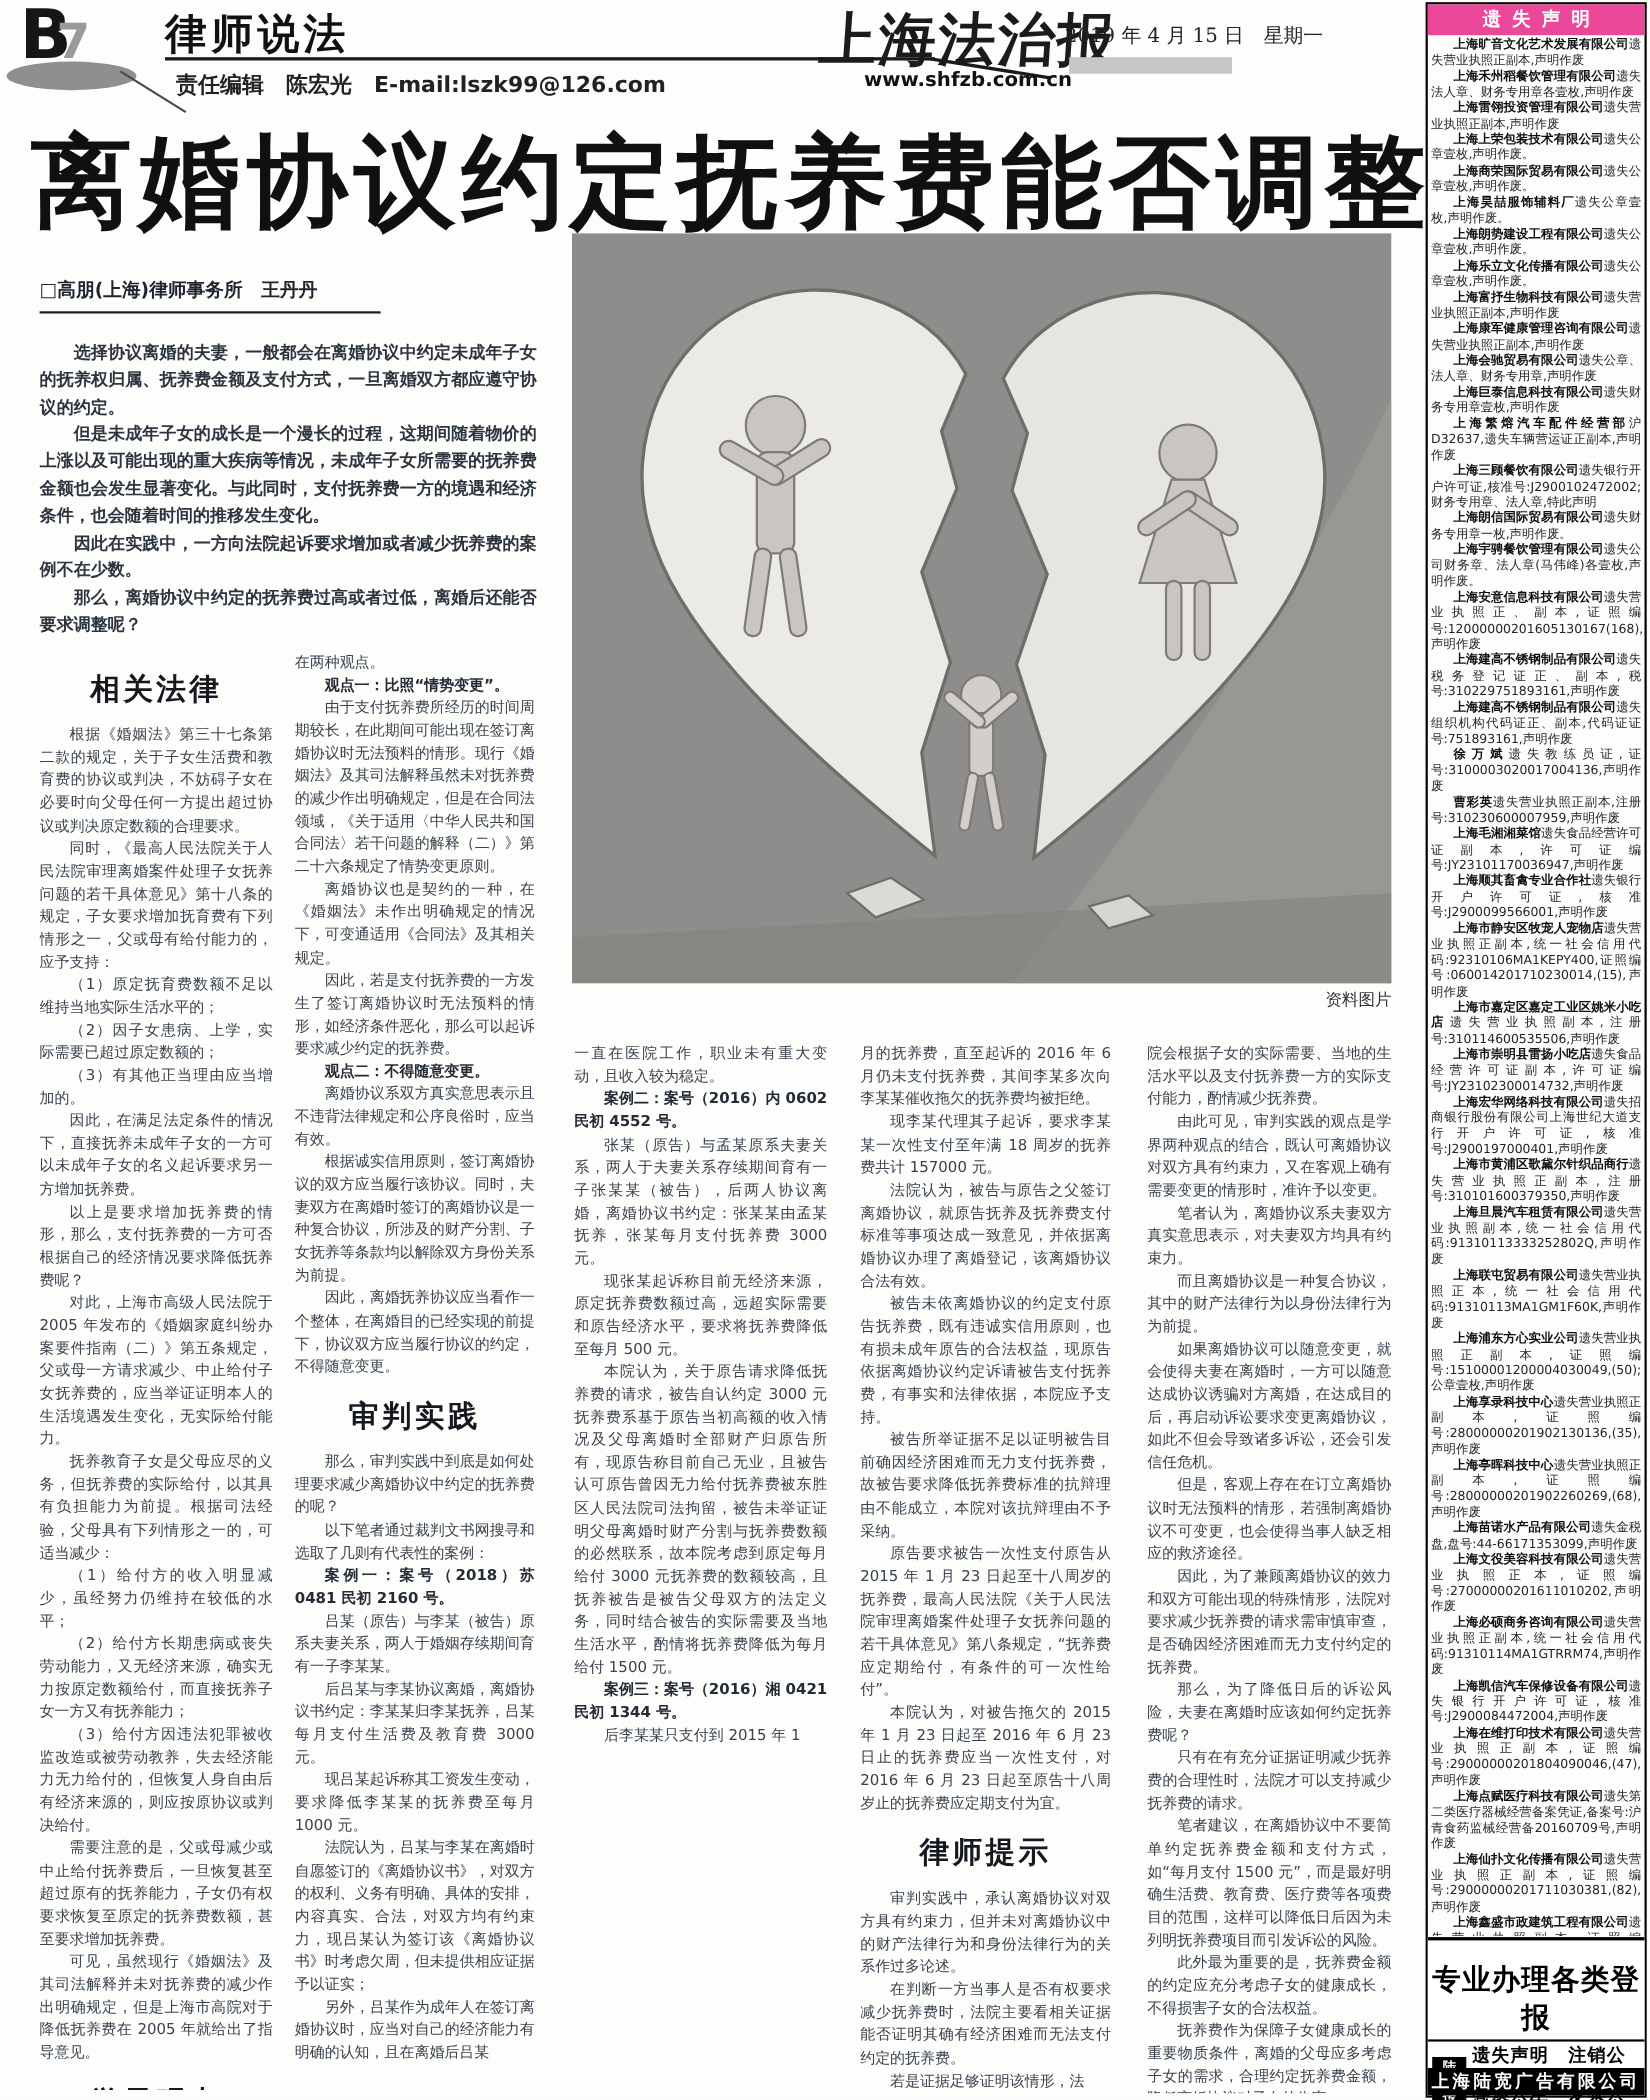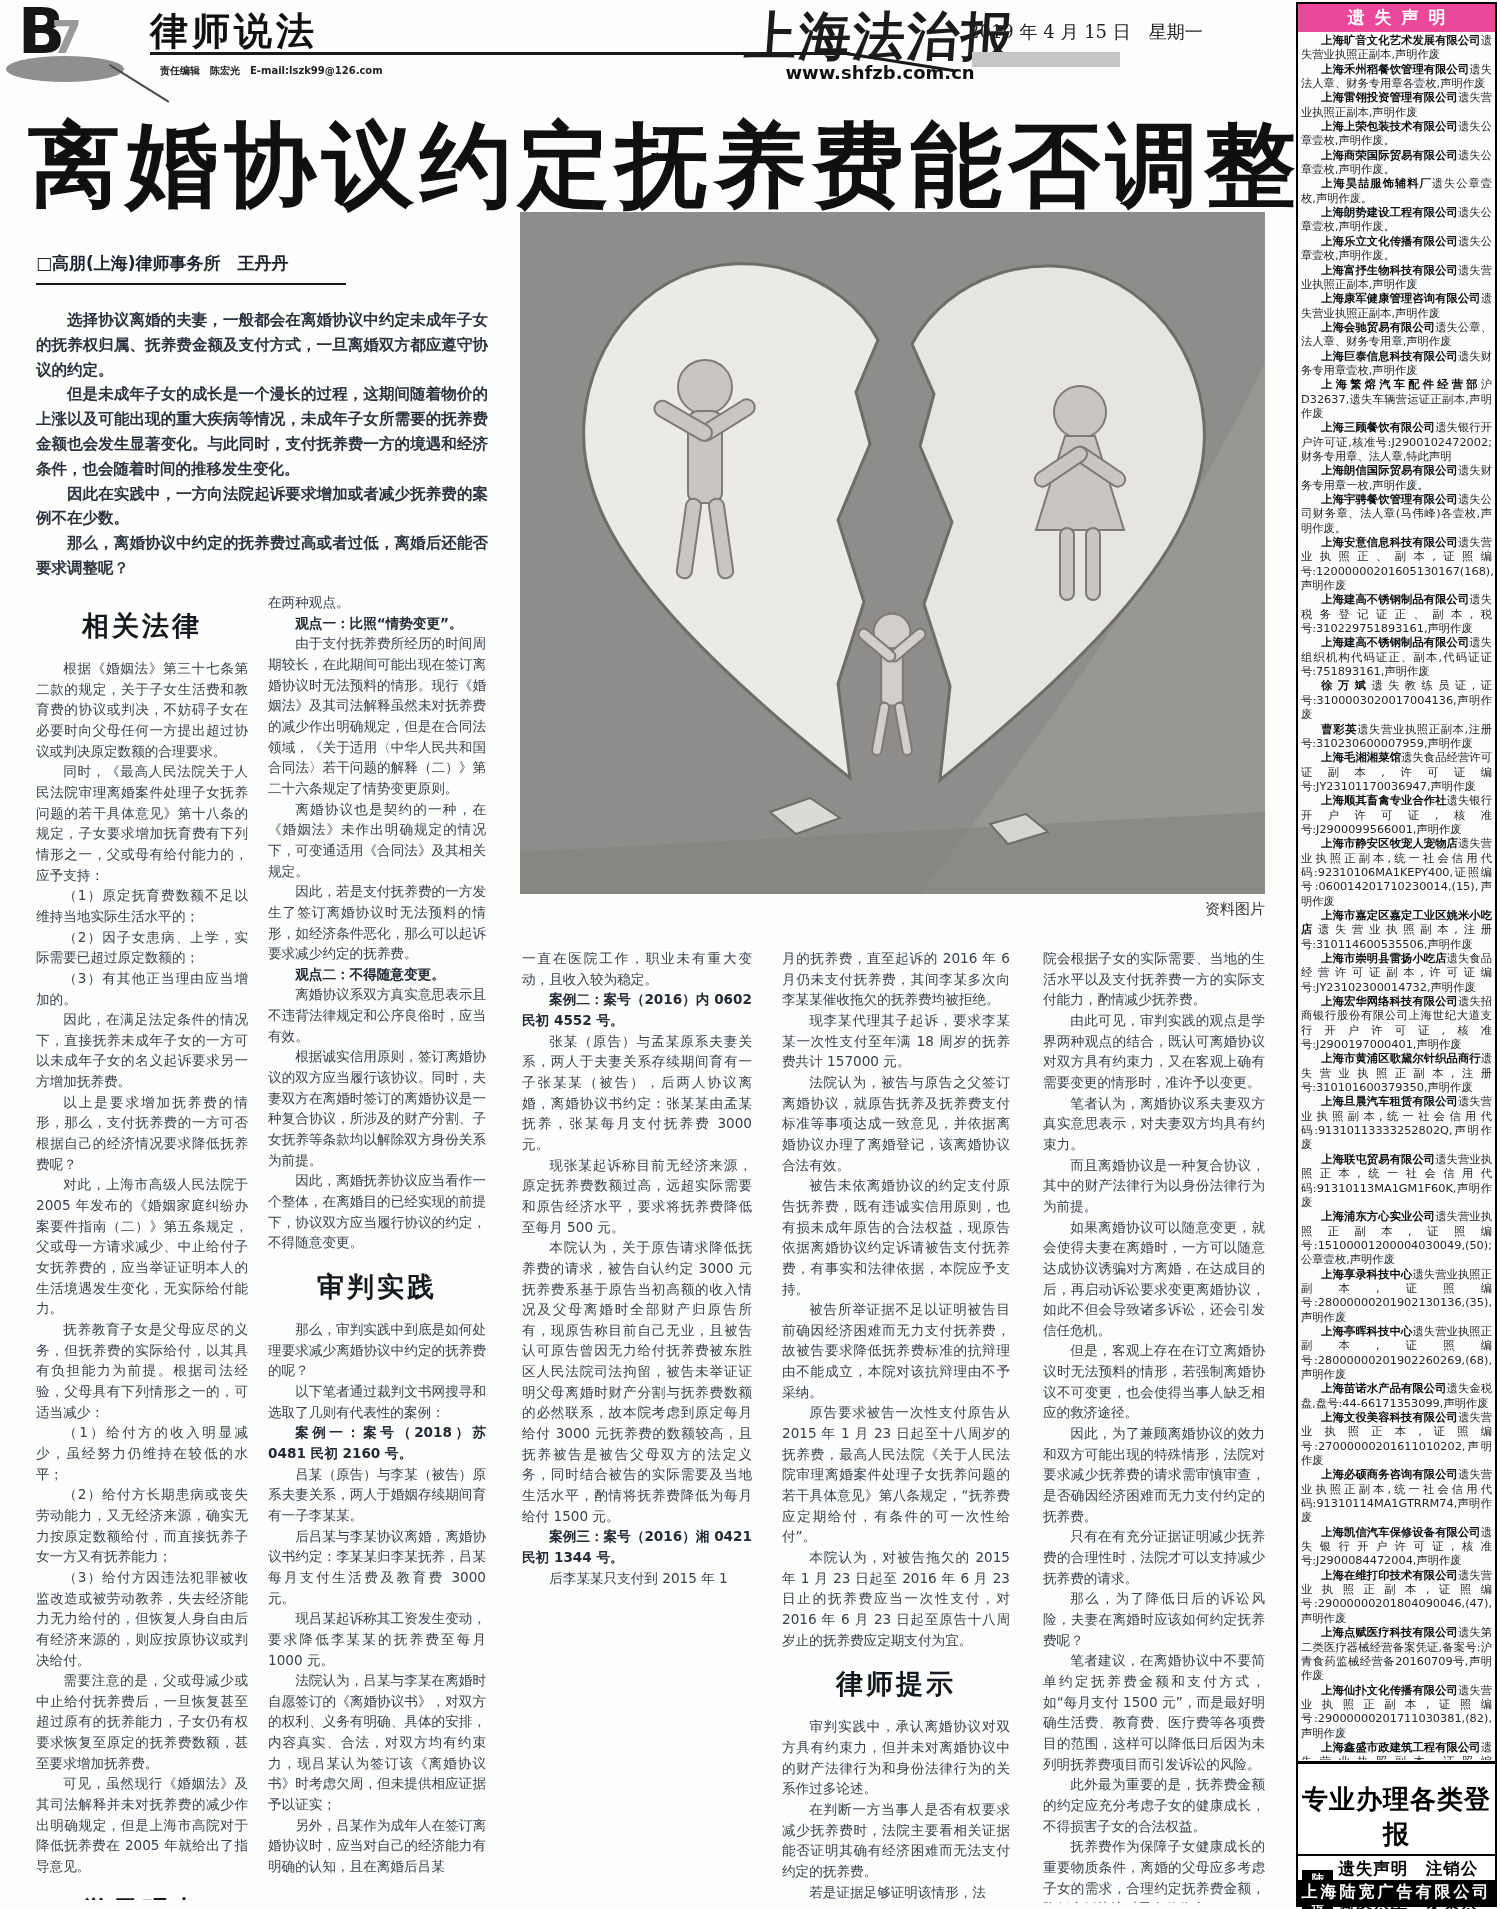--- a/index.html
+++ b/index.html
@@ -7,21 +7,21 @@
         font-family:"DejaVu Sans",sans-serif;color:#39424f;}
   
   #hdr{position:absolute;left:0;top:0;width:1500px;height:96px;}
   .b7{position:absolute;left:18px;top:2px;font-weight:900;color:#161616;font-size:62px;line-height:60px;}
   .b7 .seven{color:#9a9a9a;font-size:44px;margin-left:-14px;}
   .b7-ellipse{position:absolute;left:6px;top:56px;width:118px;height:26px;background:#8f8f8f;border-radius:50%;}
   .sect-title{position:absolute;left:150px;top:6px;font-size:38px;font-weight:900;color:#111;letter-spacing:4px;}
   .hdr-rule{position:absolute;left:150px;top:52px;width:700px;height:3px;background:#1a1a1a;}
   .hdr-diag{position:absolute;left:846px;top:52px;width:110px;height:3px;background:#1a1a1a;transform:rotate(9deg);transform-origin:left top;}
   .hdr-diag2{position:absolute;left:110px;top:64px;width:70px;height:2px;background:#4a4a4a;transform:rotate(32deg);transform-origin:left top;}
-  .editor{position:absolute;left:160px;top:64px;font-size:10px;font-weight:bold;color:#222;}
+  .editor{position:absolute;left:160px;top:64px;font-size:20px;font-weight:bold;color:#222;}
   .masthead{position:absolute;left:700px;top:2px;width:360px;text-align:center;
             font-family:"DejaVu Serif",serif;font-weight:900;font-size:52px;color:#1b1b1b;
             transform:skewX(-4deg);letter-spacing:2px;}
   .website{position:absolute;left:730px;top:62px;width:300px;text-align:center;font-weight:900;font-size:18px;color:#111;}
   .hdr-date{position:absolute;left:968px;top:20px;width:260px;font-family:"DejaVu Serif",serif;font-size:18px;color:#222;}
   .hdr-graybar{position:absolute;left:972px;top:52px;width:148px;height:15px;background:#c6c6c6;}
   
   .headline{position:absolute;left:28px;top:104px;width:1245px;font-size:92px;font-weight:900;
             color:#101010;letter-spacing:6px;white-space:nowrap;font-family:"DejaVu Sans",sans-serif;}
   .byline{position:absolute;left:36px;top:252px;font-size:17px;font-weight:bold;color:#1d242e;
@@ -200,22 +200,22 @@
       <p class="blk p">若是证据足够证明该情形，法</p>
     </div>
   <div class="col" id="col5">
       <p class="blk cont">院会根据子女的实际需要、当地的生活水平以及支付抚养费一方的实际支付能力，酌情减少抚养费。</p>
       <p class="blk p">由此可见，审判实践的观点是学界两种观点的结合，既认可离婚协议对双方具有约束力，又在客观上确有需要变更的情形时，准许予以变更。</p>
       <p class="blk p">笔者认为，离婚协议系夫妻双方真实意思表示，对夫妻双方均具有约束力。</p>
       <p class="blk p">而且离婚协议是一种复合协议，其中的财产法律行为以身份法律行为为前提。</p>
       <p class="blk p">如果离婚协议可以随意变更，就会使得夫妻在离婚时，一方可以随意达成协议诱骗对方离婚，在达成目的后，再启动诉讼要求变更离婚协议，如此不但会导致诸多诉讼，还会引发信任危机。</p>
       <p class="blk p">但是，客观上存在在订立离婚协议时无法预料的情形，若强制离婚协议不可变更，也会使得当事人缺乏相应的救济途径。</p>
       <p class="blk p">因此，为了兼顾离婚协议的效力和双方可能出现的特殊情形，法院对要求减少抚养费的请求需审慎审查，是否确因经济困难而无力支付约定的抚养费。</p>
+      <p class="blk p">那么，为了降低日后的诉讼风险，夫妻在离婚时应该如何约定抚养费呢？</p>
       <p class="blk p">只有在有充分证据证明减少抚养费的合理性时，法院才可以支持减少抚养费的请求。</p>
-      <p class="blk p">那么，为了降低日后的诉讼风险，夫妻在离婚时应该如何约定抚养费呢？</p>
       <p class="blk p">笔者建议，在离婚协议中不要简单约定抚养费金额和支付方式，如“每月支付 1500 元”，而是最好明确生活费、教育费、医疗费等各项费目的范围，这样可以降低日后因为未列明抚养费项目而引发诉讼的风险。</p>
       <p class="blk p">此外最为重要的是，抚养费金额的约定应充分考虑子女的健康成长，不得损害子女的合法权益。</p>
       <p class="blk p">抚养费作为保障子女健康成长的重要物质条件，离婚的父母应多考虑子女的需求，合理约定抚养费金额，降低离婚协议对子女的伤害。</p>
     </div>
 
   <div id="sidebar">
     <div class="sb-head">遗失声明</div>
     <div class="sb-list">
         <p class="blk notice"><b>上海旷音文化艺术发展有限公司</b>遗失营业执照正副本,声明作废</p>
         <p class="blk notice"><b>上海禾州稻餐饮管理有限公司</b>遗失法人章、财务专用章各壹枚,声明作废</p>

